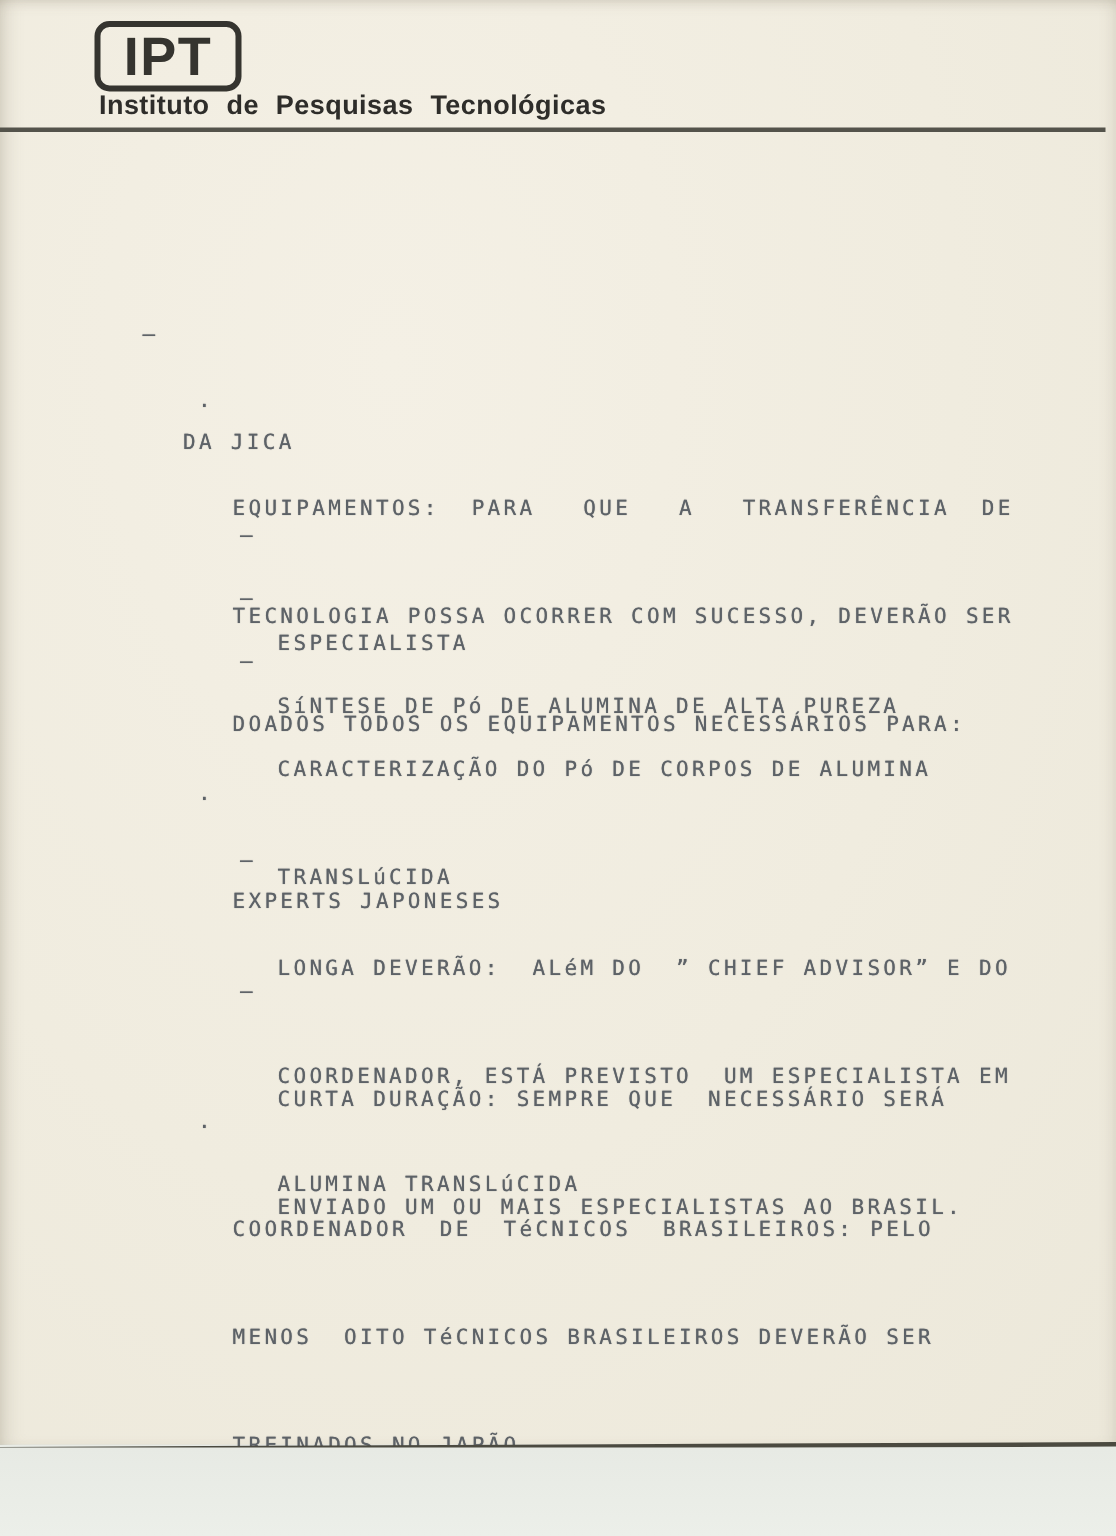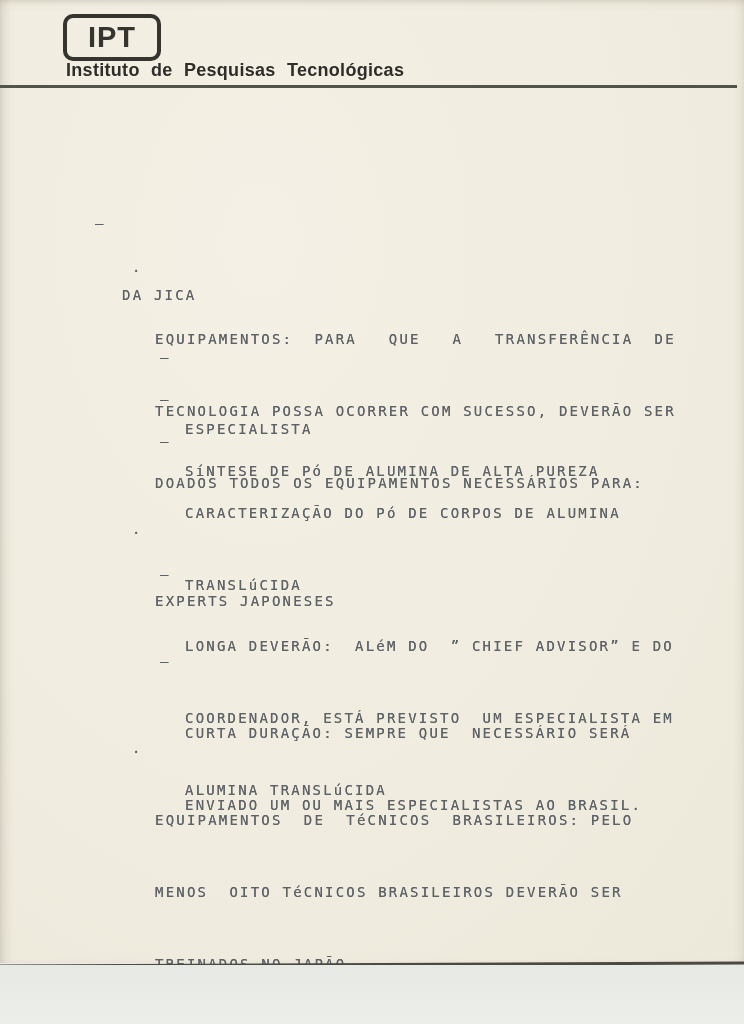--- a/index.html
+++ b/index.html
@@ -30,21 +30,21 @@
     position:absolute;left:0;top:965px;width:744px;height:59px;
     background:linear-gradient(180deg,#e7eae4 0%,#ecefe9 100%);
   }
   
   .logo-box{
     position:absolute;left:63px;top:14px;width:90px;height:39px;
     border:4px solid #35342f;border-radius:10px;
     display:flex;align-items:center;justify-content:center;
     color:#35342f;
     font-family:"Liberation Sans", sans-serif;
-    font-weight:bold;font-size:29px;letter-spacing:1px;
+    font-weight:bold;font-size:36px;letter-spacing:1px;
   }
   .org-name{
     position:absolute;left:66px;top:60px;
     font-family:"Liberation Sans", sans-serif;
     font-weight:bold;font-size:18px;color:#2e2d2a;
     letter-spacing:.3px;word-spacing:6px;white-space:pre;
   }
   .header-rule{
     position:absolute;left:0;top:85px;width:737px;height:3px;
     background:#54534b;
@@ -124,21 +124,21 @@
     </div>
 
     <div class="tw-block b7 off25">
       <span class="bullet">–</span>
       <div class="tw-line">CURTA DURAÇÃO: SEMPRE QUE  NECESSÁRIO SERÁ</div>
       <div class="tw-line">ENVIADO UM OU MAIS ESPECIALISTAS AO BRASIL.</div>
     </div>
 
     <div class="tw-block b8 off23">
       <span class="bullet">.</span>
-      <div class="tw-line">EQUIPAMENTOS  DE  TéCNICOS  BRASILEIROS: PELO</div>
+      <div class="tw-line">COORDENADOR  DE  TéCNICOS  BRASILEIROS: PELO</div>
       <div class="tw-line">MENOS  OITO TéCNICOS BRASILEIROS DEVERÃO SER</div>
       <div class="tw-line">TREINADOS NO JAPÃO.</div>
     </div>
 
   </div>
 
   <div class="page-edge"></div>
   <div class="scanner-bed"></div>
 </div>
 

